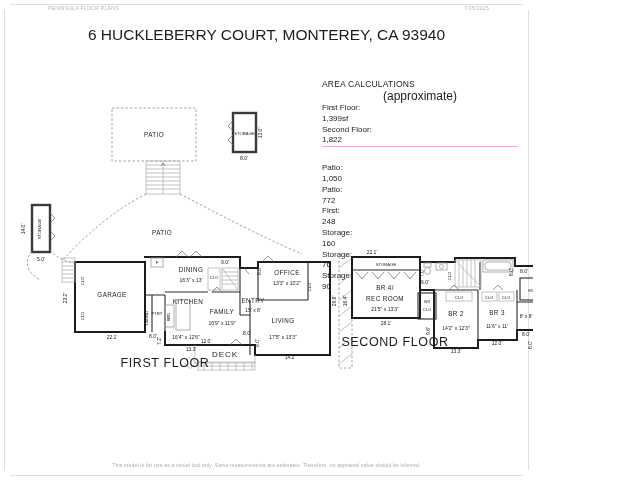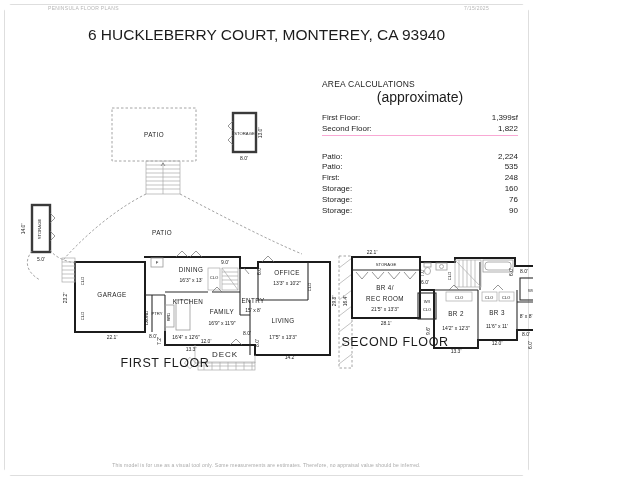--- a/index.html
+++ b/index.html
@@ -7,22 +7,22 @@
         font-family:"Liberation Sans",sans-serif;color:#1f1f1f;border-radius:24px;}
   #frame{position:absolute;left:4px;top:4px;right:4px;bottom:4px;border:1px solid #dedede;pointer-events:none;}
   .hdr{position:absolute;top:5px;font-size:5px;color:#b5b5b5;letter-spacing:.3px;}
   #hdr-left{left:48px;}
   #hdr-right{right:44px;}
   #title{position:absolute;top:26px;left:0;width:100%;text-align:center;
          font-size:15.5px;color:#1c1c1c;}
   
   #ac{position:absolute;left:322px;top:79px;width:196px;font-size:8px;color:#1c1c1c;}
   #ac .t{text-align:left;font-size:8.5px;letter-spacing:.2px;}
-  #ac .s{text-align:center;font-size:14px;margin-bottom:8px;}
-  .ac-row{display:flex;justify-content:space-between;line-height:10.8px;}
+  #ac .s{text-align:center;font-size:12px;margin-bottom:0;}
+  .ac-row{display:flex;justify-content:space-between;line-height:10.8px;flex-direction:column;}
   .ac-row.sum{border-bottom:1px solid #f9a8d4;}
   .ac-gap{height:16px;}
   
   #plan{position:absolute;left:0;top:0;}
   #plan text{font-family:"Liberation Sans",sans-serif;fill:#1b1b1b;}
   .rm{font-size:6.3px;text-anchor:middle;letter-spacing:.4px;}
   .dm{font-size:5px;text-anchor:middle;fill:#2a2a2a;}
   .tn{font-size:4.2px;text-anchor:middle;fill:#2a2a2a;}
   .bg{font-size:12.5px;text-anchor:middle;letter-spacing:.6px;fill:#111;}
   .dk{font-size:8px;text-anchor:middle;letter-spacing:1px;}
@@ -53,25 +53,25 @@
       <span>First Floor:</span>
       <span>1,399sf</span>
     </div>
     <div class="ac-row sum">
       <span>Second Floor:</span>
       <span>1,822</span>
     </div>
     <div class="ac-gap"></div>
     <div class="ac-row">
       <span>Patio:</span>
-      <span>2,224</span>
+      <span>1,050</span>
     </div>
     <div class="ac-row">
       <span>Patio:</span>
-      <span>535</span>
+      <span>772</span>
     </div>
     <div class="ac-row">
       <span>First:</span>
       <span>248</span>
     </div>
     <div class="ac-row">
       <span>Storage:</span>
       <span>160</span>
     </div>
     <div class="ac-row">

